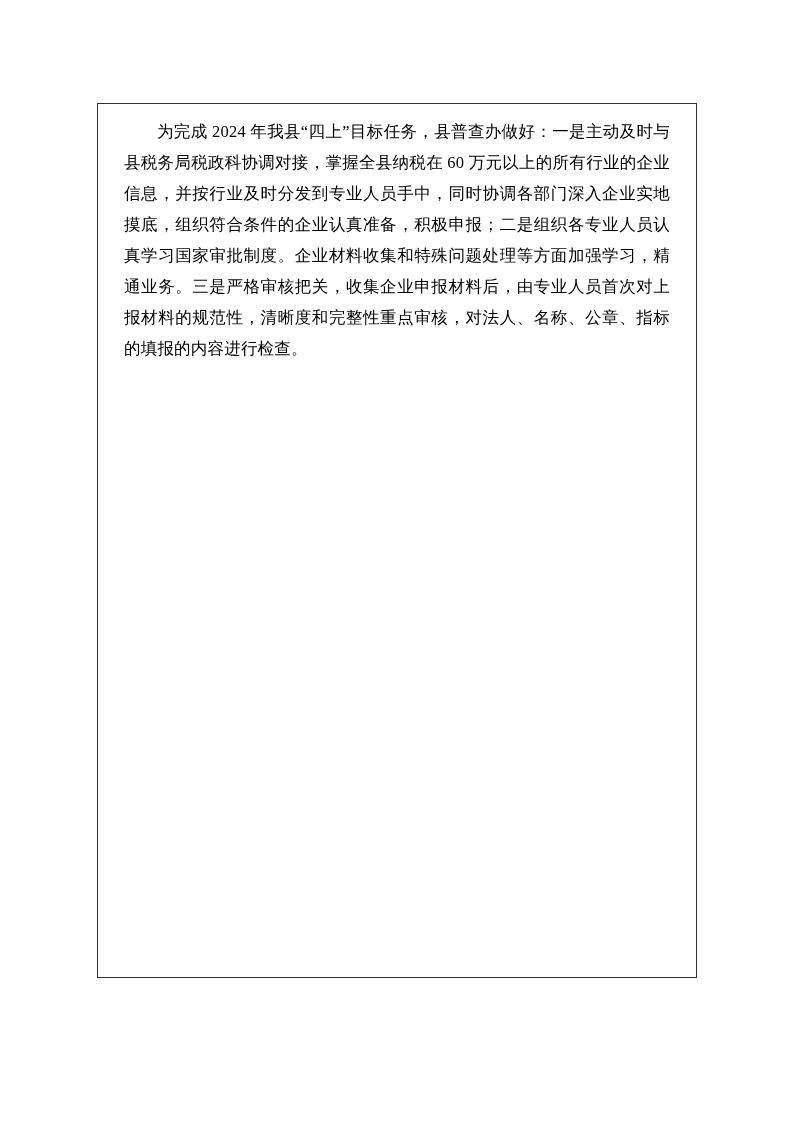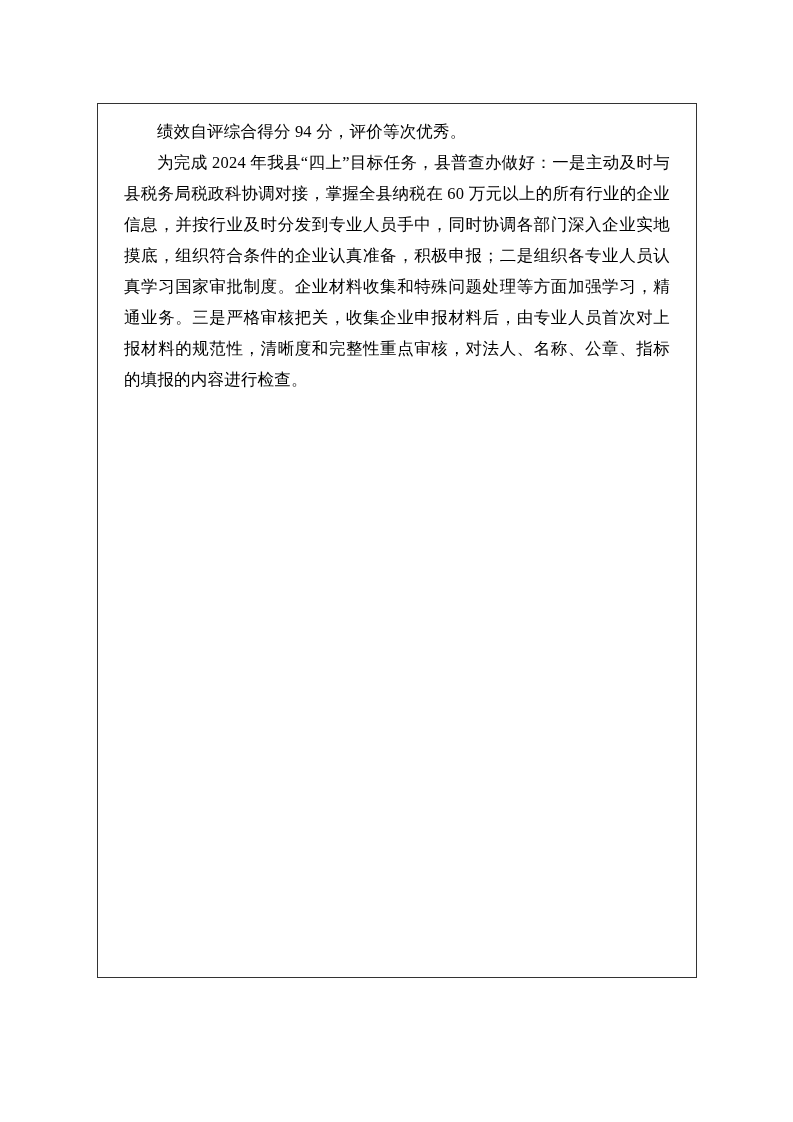--- a/index.html
+++ b/index.html
@@ -57,17 +57,16 @@
   .blk {
     margin-top: 0px;
   }
 </style>
 </head>
 <body>
 
 <div class="page">
   <div class="doc-frame">
     <div class="doc-body">
-      <p class="para indent-2">绩效自评综合得分 94 分，评价等次优秀。</p>
       <p class="para indent-2 blk">为完成 2024 年我县“四上”目标任务，县普查办做好：一是主动及时与县税务局税政科协调对接，掌握全县纳税在 60 万元以上的所有行业的企业信息，并按行业及时分发到专业人员手中，同时协调各部门深入企业实地摸底，组织符合条件的企业认真准备，积极申报；二是组织各专业人员认真学习国家审批制度。企业材料收集和特殊问题处理等方面加强学习，精通业务。三是严格审核把关，收集企业申报材料后，由专业人员首次对上报材料的规范性，清晰度和完整性重点审核，对法人、名称、公章、指标的填报的内容进行检查。</p>
     </div>
   </div>
 </div>
 
 </body></html>

